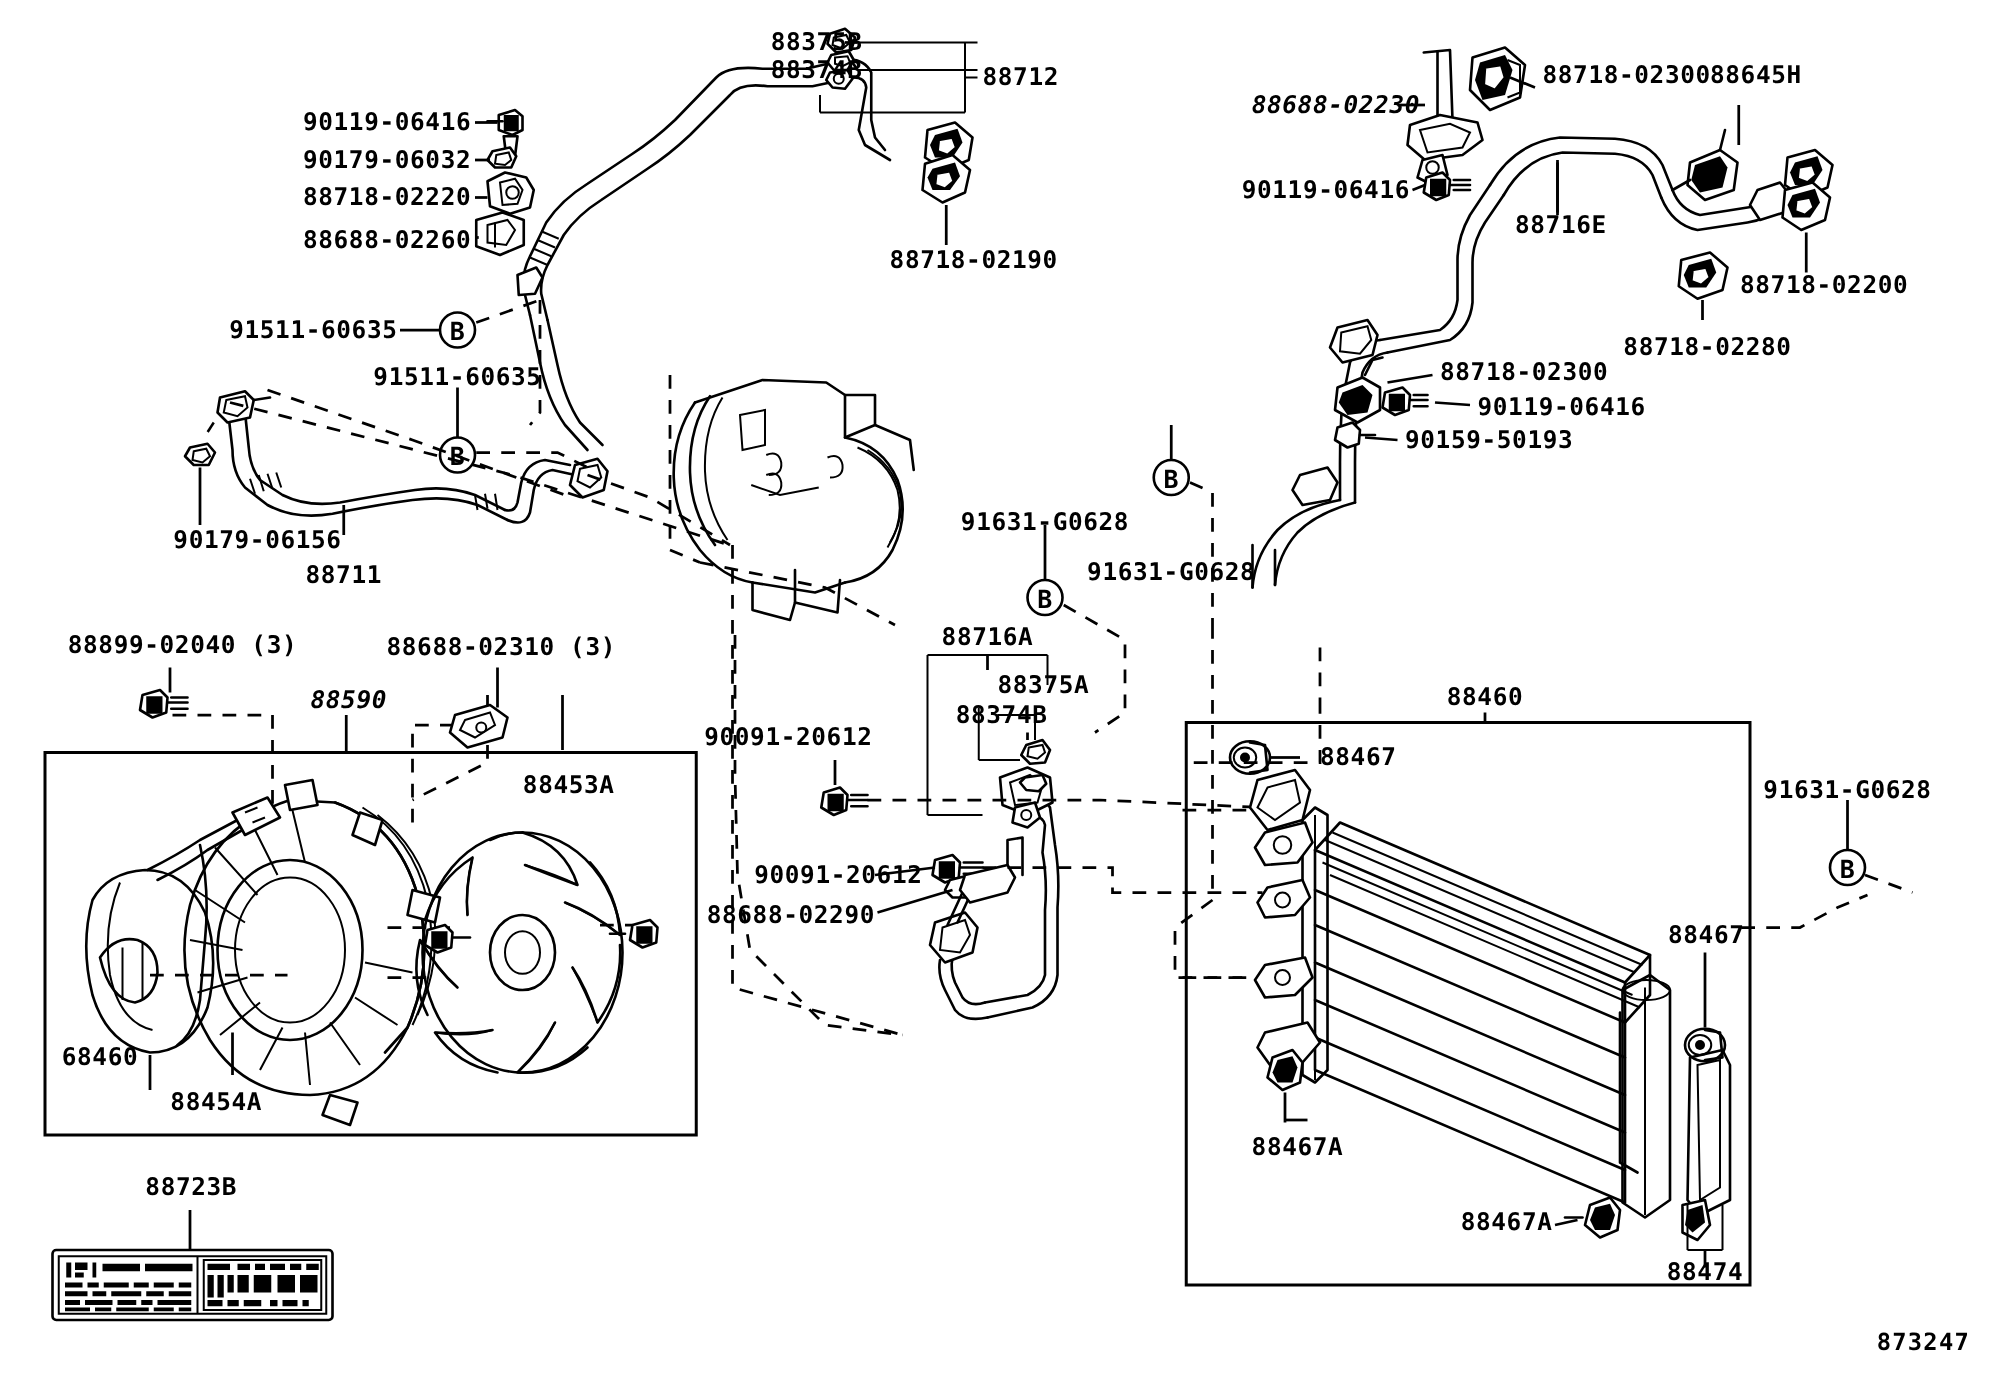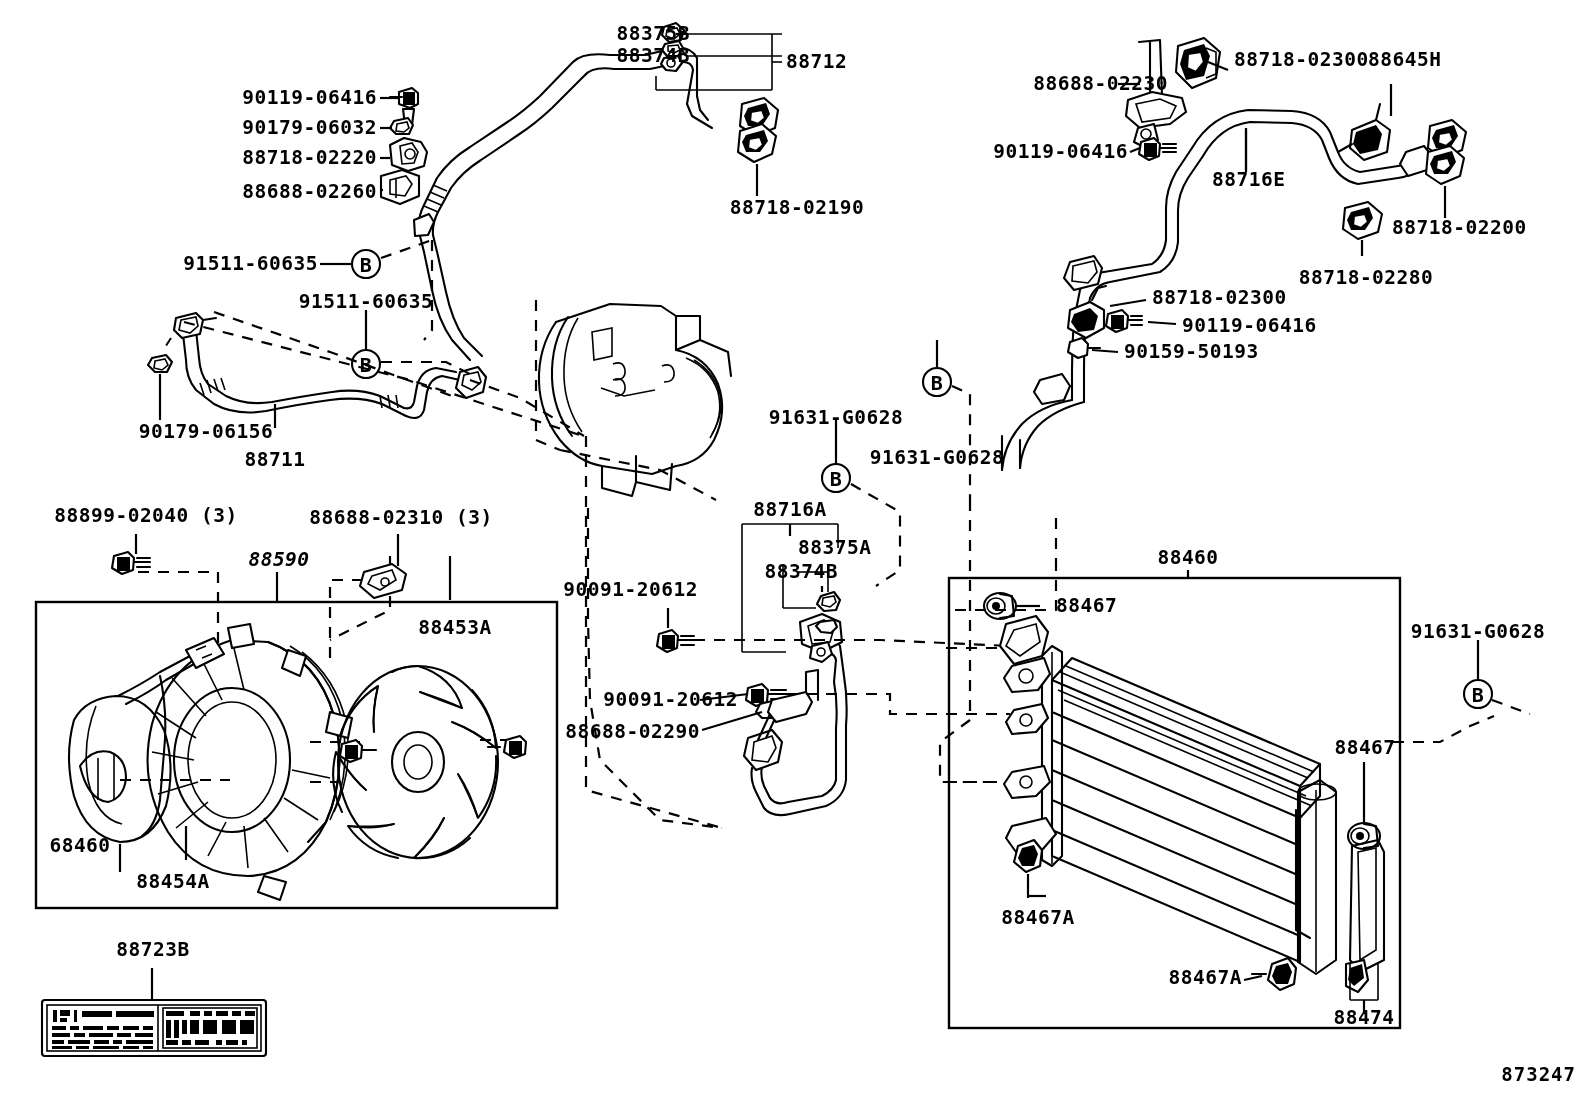--- a/index.html
+++ b/index.html
@@ -594,28 +594,28 @@
     </g>
   </svg>
 
   <div class="lbl r" style="left:690px;top:24px;">88375B</div>
   <div class="lbl r" style="left:690px;top:46px;">88374B</div>
   <div class="lbl" style="left:786px;top:52px;">88712</div>
   <div class="lbl r" style="left:377px;top:88px;">90119-06416</div>
   <div class="lbl r" style="left:377px;top:118px;">90179-06032</div>
   <div class="lbl r" style="left:377px;top:148px;">88718-02220</div>
   <div class="lbl r" style="left:377px;top:182px;">88688-02260</div>
-  <div class="lbl c" style="left:797px;top:198px;">88718-02190</div>
+  <div class="lbl c" style="left:779px;top:198px;">88718-02190</div>
 
   <div class="lbl r" style="left:318px;top:254px;">91511-60635</div>
   <div class="lbl c" style="left:366px;top:292px;">91511-60635</div>
   <div class="lbl c" style="left:188px;top:422px;margin-left:18px;">90179-06156</div>
   <div class="lbl c" style="left:275px;top:436px;margin-top:14px;">88711</div>
 
-  <div class="lbl r" style="left:1168px;top:74px;">88688-02230</div>
+  <div class="lbl r" style="left:1136px;top:74px;font-style:italic;">88688-02230</div>
   <div class="lbl" style="left:1234px;top:50px;">88718-02300</div>
   <div class="lbl" style="left:1368px;top:50px;">88645H</div>
   <div class="lbl r" style="left:1128px;top:142px;">90119-06416</div>
   <div class="lbl" style="left:1212px;top:170px;">88716E</div>
   <div class="lbl" style="left:1392px;top:218px;">88718-02200</div>
   <div class="lbl c" style="left:1366px;top:268px;">88718-02280</div>
   <div class="lbl" style="left:1152px;top:288px;">88718-02300</div>
   <div class="lbl" style="left:1182px;top:316px;">90119-06416</div>
   <div class="lbl" style="left:1124px;top:342px;">90159-50193</div>
 

